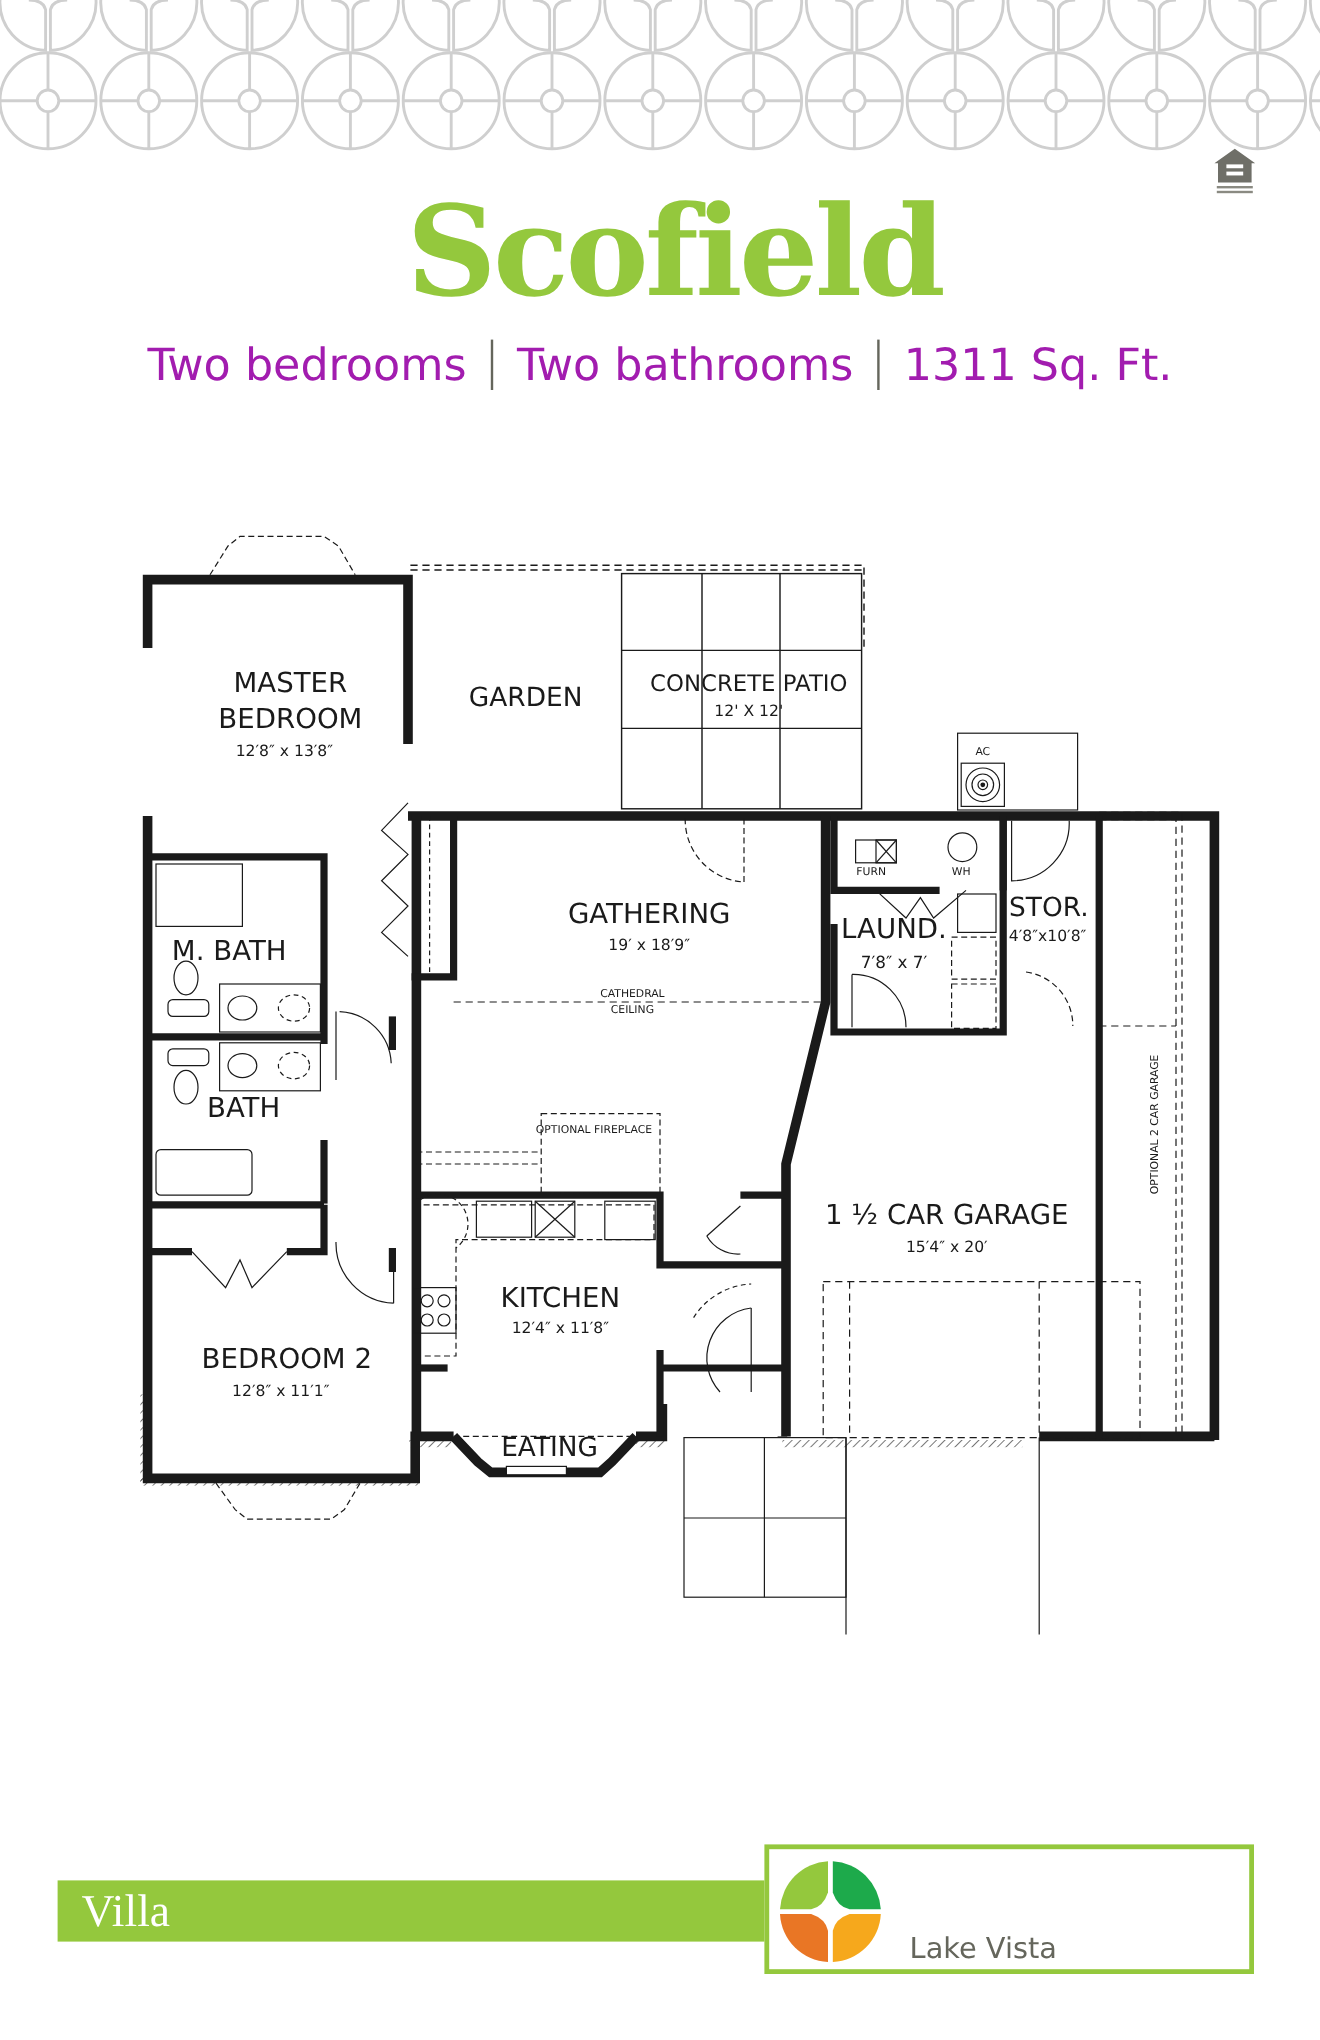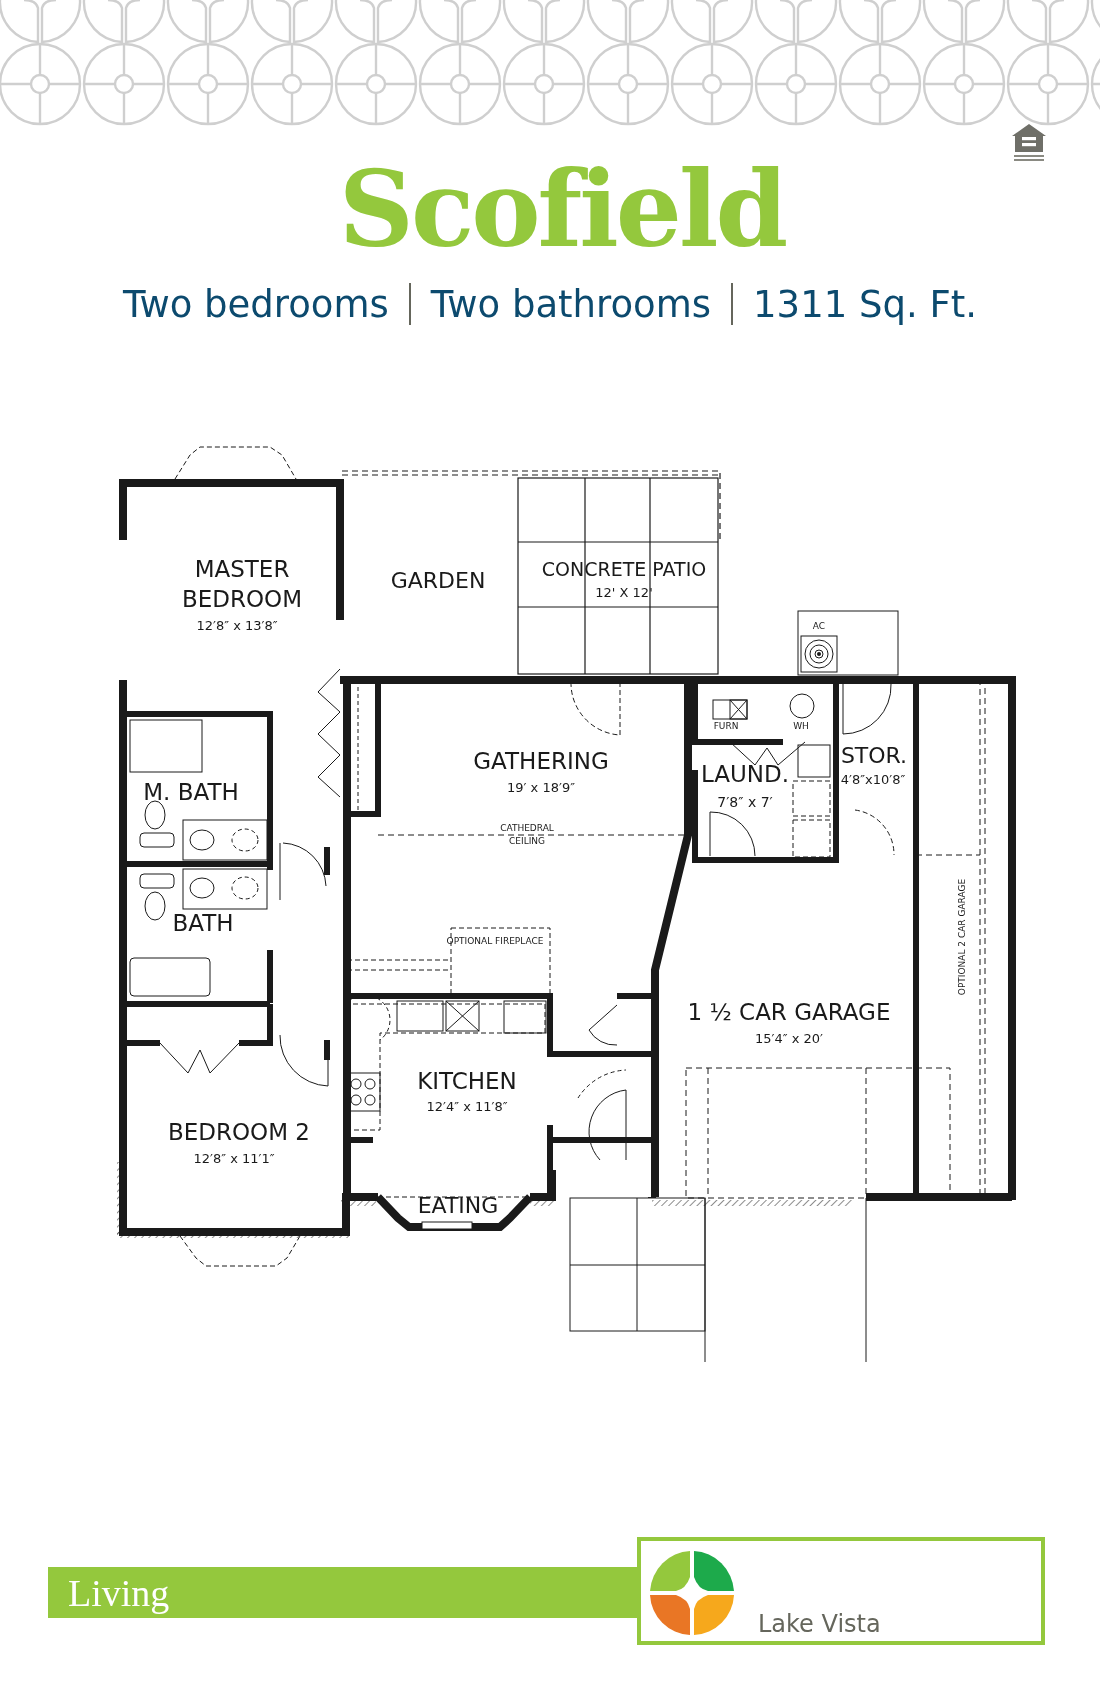--- a/index.html
+++ b/index.html
@@ -53,21 +53,21 @@
 <svg class="eho" viewBox="0 0 38 40">
   <path d="M19 2 L36 14 L33 14 L33 30 L5 30 L5 14 L2 14 Z" fill="#6f6f68"></path>
   <rect x="12" y="15" width="14" height="3.2" fill="#fff"></rect>
   <rect x="12" y="21" width="14" height="3.2" fill="#fff"></rect>
   <rect x="4" y="33" width="30" height="2" fill="#8a8a82"></rect>
   <rect x="4" y="37" width="30" height="2" fill="#8a8a82"></rect>
 </svg>
 
 <div class="title" style="color:#94c83d;">Scofield</div>
 
-<div class="subtitle" style="color:#0c4a6e;">
+<div class="subtitle" style="color:#a21caf;">
   <span>Two bedrooms</span><span class="sep" style="background:#65665c;"></span><span>Two bathrooms</span><span class="sep" style="background:#65665c;"></span><span>1311 Sq. Ft.</span>
 </div>
 
 <svg class="plan" viewBox="0 0 1100 1700">
   <defs>
     <pattern id="hatch" width="5" height="5" patternUnits="userSpaceOnUse" patternTransform="rotate(45)">
       <line x1="0" y1="0" x2="0" y2="5" stroke="#1a1a1a" stroke-width="1"></line>
     </pattern>
   </defs>
 
@@ -258,21 +258,21 @@
     <text x="467" y="1111" text-anchor="middle" font-size="13">12′4″ x 11′8″</text>
 
     <text x="239" y="1140" text-anchor="middle" font-size="23">BEDROOM 2</text>
     <text x="234" y="1163" text-anchor="middle" font-size="13">12′8″ x 11′1″</text>
 
     <text x="458" y="1213" text-anchor="middle" font-size="22">EATING</text>
   </g>
 </svg>
 
 <div class="villa-bar" style="background:#94c83d;">
-  <span>Living</span>
+  <span>Villa</span>
 </div>
 
 <div class="logo-box">
   <svg class="logo-mark" viewBox="0 0 88 88">
     <path d="M42 2 A42 43 0 0 0 2 42 L28 42 Q38 40 42 28 Z" fill="#94c83d"></path>
     <path d="M46 2 A42 43 0 0 1 86 42 L60 42 Q50 40 46 28 Z" fill="#1daa4b"></path>
     <path d="M2 46 A42 42 0 0 0 42 86 L42 60 Q40 50 28 46 Z" fill="#e97625"></path>
     <path d="M86 46 A42 42 0 0 1 46 86 L46 60 Q48 50 60 46 Z" fill="#f6a81c"></path>
   </svg>
   <div class="logo-sub" style="color:#65665c;">Lake Vista</div>

